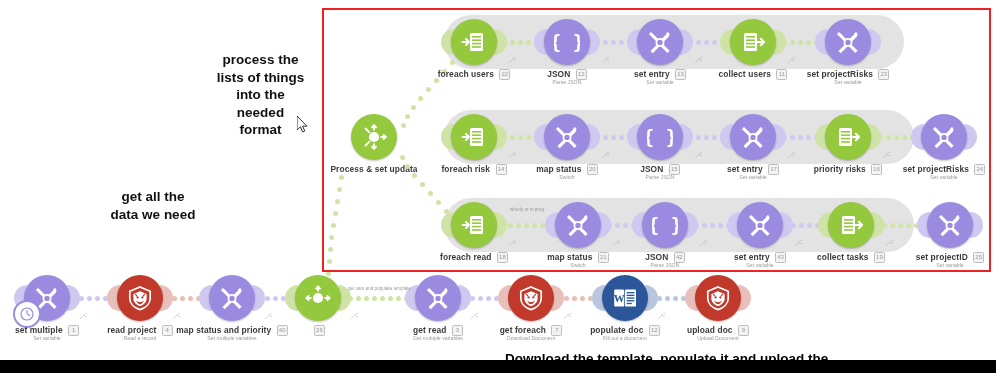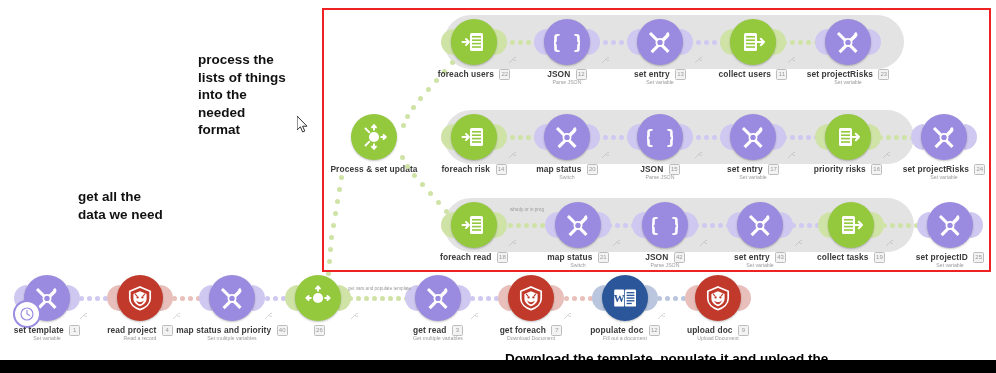--- a/index.html
+++ b/index.html
@@ -10,24 +10,25 @@
     overflow:hidden;
     position:relative;
   }
   #stage{position:absolute;inset:0;width:996px;height:373px;overflow:hidden;background:#fff;}
 
   
   .annot{
     position:absolute;
     font-weight:bold;
     color:#111;
+    text-align:center;
     line-height:1.30;
     white-space:pre-line;
   }
-  #annot-process{left:198px;top:51px;width:125px;font-size:13.5px;text-align:left;}
+  #annot-process{left:198px;top:51px;width:125px;font-size:13.5px;text-align:center;}
   #annot-getdata{left:78px;top:188px;width:150px;font-size:13.5px;}
   #annot-download{left:505px;top:350px;width:330px;font-size:13.5px;text-align:left;color:#000;}
 
   
   #cursor{position:absolute;left:297px;top:116px;width:12px;height:18px;}
 
   
   #red-rect{
     position:absolute;left:322px;top:8px;width:669px;height:264px;
     border:2px solid #ee2222;box-sizing:border-box;background:transparent;
@@ -639,21 +640,21 @@
                 <path d="M10.2,15.3 L3.5,22 L5.7,24.2 L12.4,17.5 Z" fill="#fff"></path>
           </svg>
         </div>
         <div class="clockbadge">
             <svg width="14" height="14" viewBox="0 0 14 14">
               <circle cx="7" cy="7" r="6" fill="none" stroke="#9b8be0" stroke-width="1.2"></circle>
               <path d="M7,3.4 L7,7 L9.6,8.6" stroke="#9b8be0" stroke-width="1.2" fill="none" stroke-linecap="round"></path>
             </svg>
         </div>
         <div class="lbl">
-            <span>set template</span>
+            <span>set multiple</span>
             <span class="badge">1</span>
           </div>
         <div class="sub">Set variable</div>
       </div>
       <div class="dots " style="left:79px;top:294px;">
         <i></i>
         <i></i>
         <i></i>
         <i></i>
       </div>

